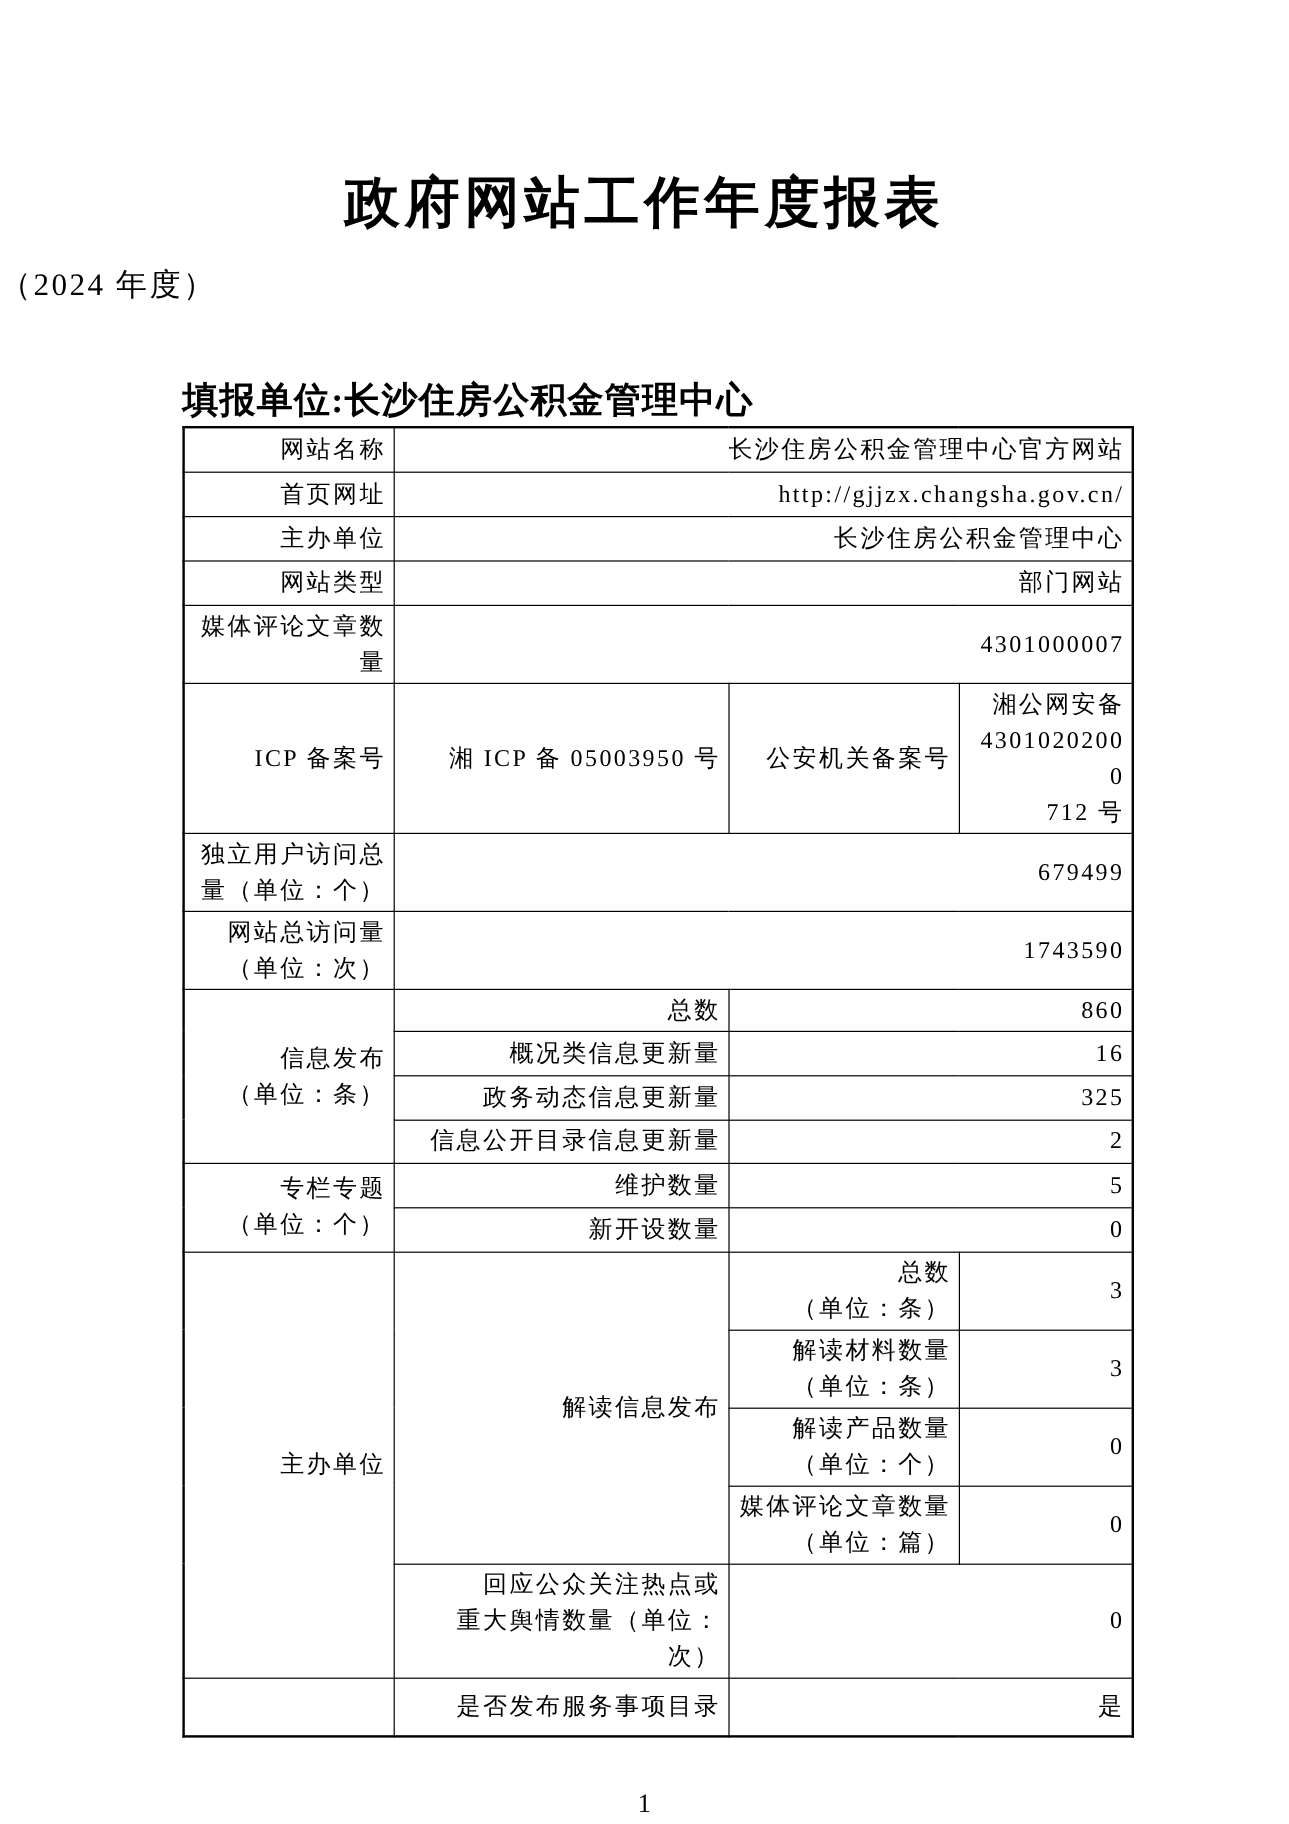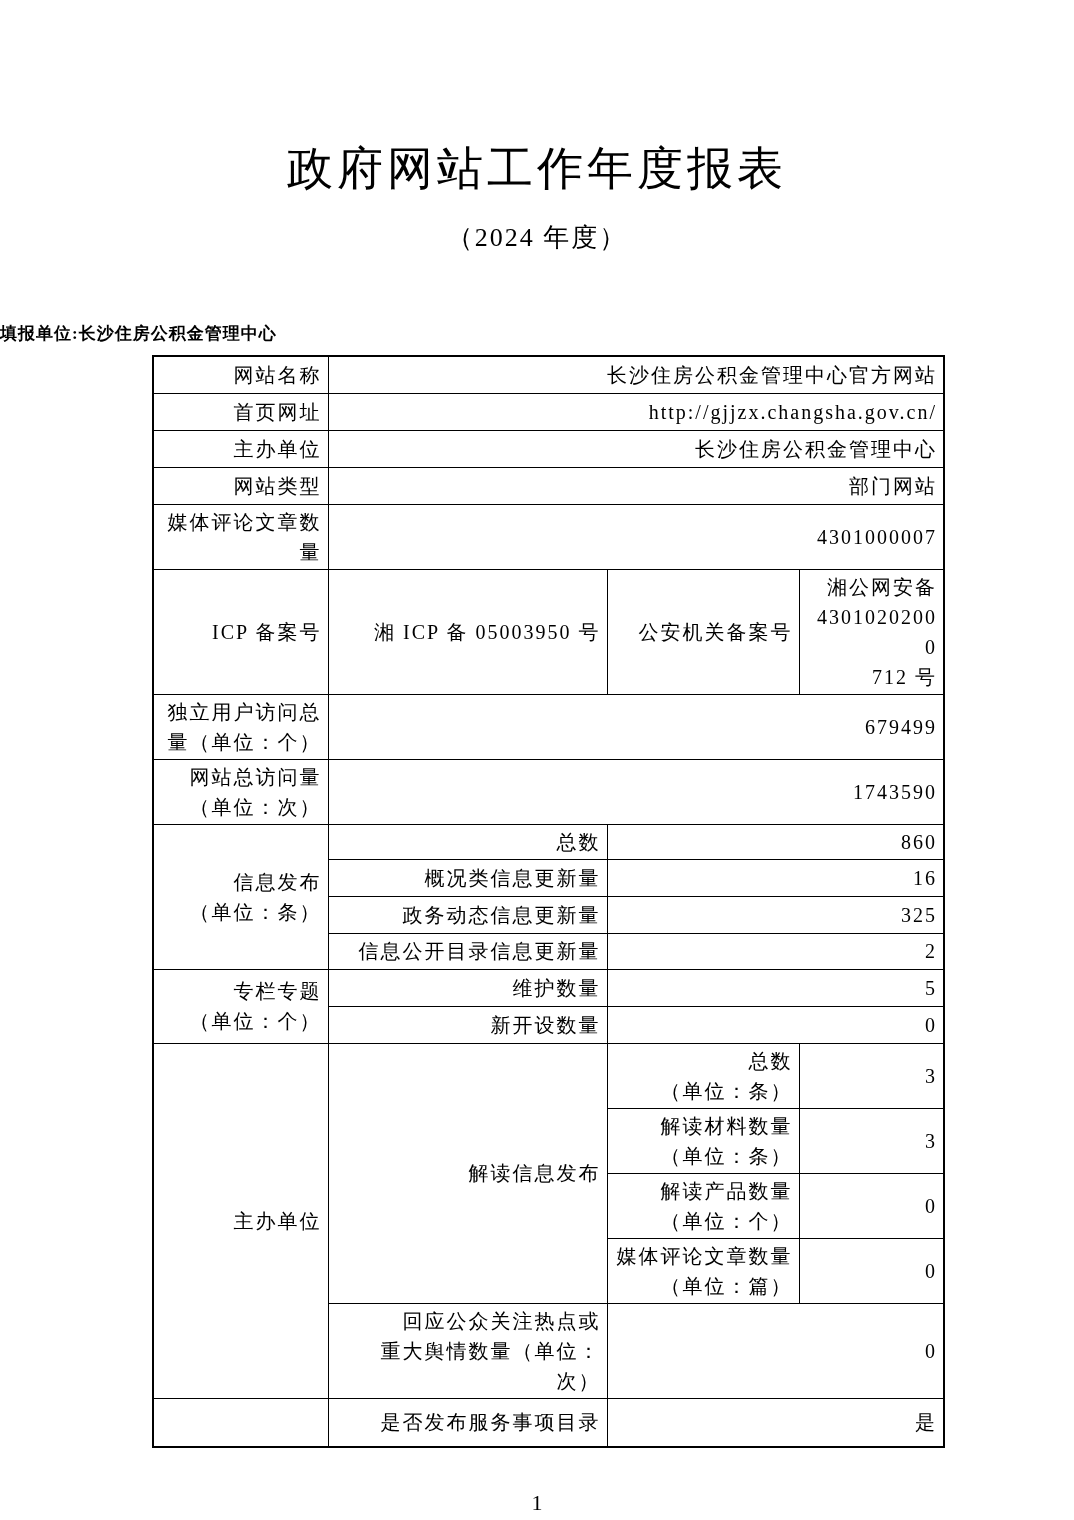--- a/index.html
+++ b/index.html
@@ -7,36 +7,37 @@
     width:1074px;height:1520px;
     font-family:"Liberation Serif","DejaVu Serif",serif;
     color:#000;
     position:relative;
     overflow:hidden;
   }
   .sheet{padding-top:142px;}
   .doc-title{
     text-align:center;
     font-family:"Liberation Sans","DejaVu Sans",sans-serif;
-    font-weight:normal;
+    font-weight:bold;
     font-size:46px;
     line-height:53px;
     letter-spacing:4px;
     color:#000;
   }
   .doc-subtitle{
-    text-align:center;
+    text-align:left;
     font-size:26px;
     line-height:34px;
     margin-top:26px;
     letter-spacing:2px;
   }
   .report-unit{
+    margin-left:152px;
     margin-top:64px;
-    font-size:17px;
+    font-size:30px;
     line-height:30px;
     font-weight:bold;
     letter-spacing:1px;
     font-family:"Liberation Serif","DejaVu Serif",serif;
   }
   table.report{
     margin-left:152px;
     margin-top:6px;
     border-collapse:collapse;
     table-layout:fixed;

